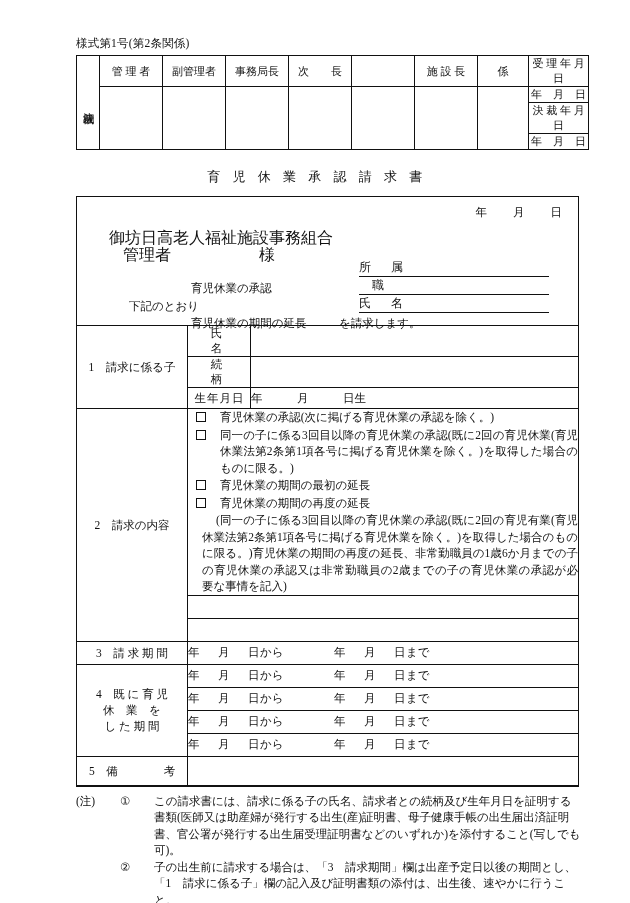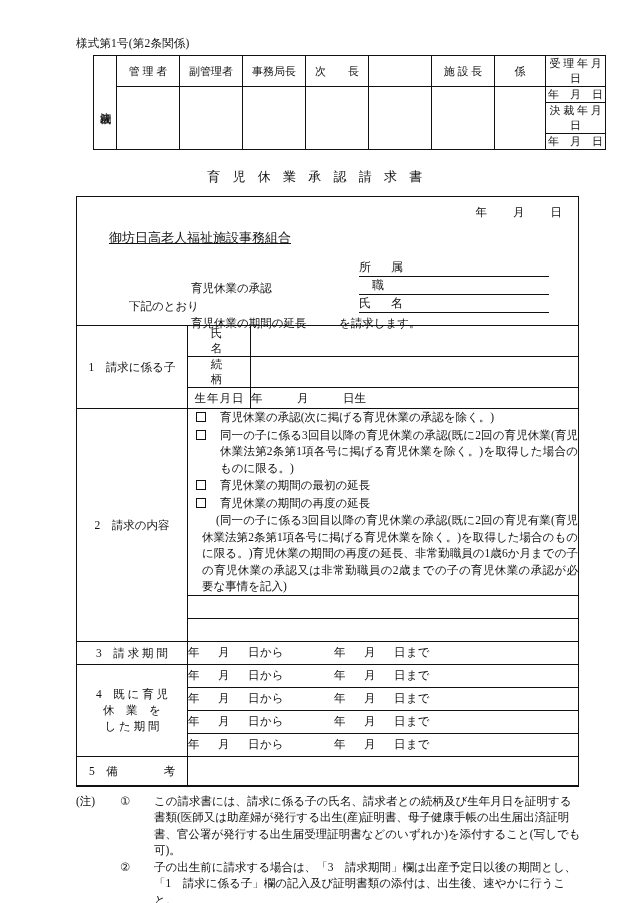--- a/index.html
+++ b/index.html
@@ -27,21 +27,21 @@
   .form-no {
     font-size: 11.5px;
     letter-spacing: 0.2px;
     margin: 0 0 4px 26px;
   }
 
   
   table.approval {
     border-collapse: collapse;
     table-layout: fixed;
-    margin-left: 43px;
+    margin-left: 26px;
     width: 503px;
   }
   table.approval td {
     border: 1px solid #111;
     font-size: 11px;
     text-align: center;
     vertical-align: middle;
     padding: 0;
     height: 15px;
     line-height: 15px;
@@ -84,23 +84,22 @@
     right: 16px;
     font-size: 11.5px;
   }
   .date-line .y { margin-right: 26px; }
   .date-line .m { margin-right: 26px; }
 
   .addressee {
     position: absolute;
     top: 32px;
     left: 32px;
-    font-size: 13px;
+    font-size: 16px;
     line-height: 17px;
-    text-decoration: underline;
   }
   .addressee .line2 {
     margin-left: 14px;
   }
   .addressee .sama {
     margin-left: 88px;
   }
 
   .name-fields {
     position: absolute;
@@ -291,20 +290,23 @@
   <div class="outer-box">
 
     <div class="head-region">
 
       <div class="date-line">
         <span class="y">年</span><span class="m">月</span><span>日</span>
       </div>
 
       <div class="addressee">
         <div>御坊日高老人福祉施設事務組合</div>
+        <div class="line2">
+          <span>管理者</span><span class="sama">様</span>
+        </div>
       </div>
 
       <div class="name-fields">
         <div class="nf-row">
           <span class="lbl">所　属</span>
         </div>
         <div class="nf-row">
           <span class="lbl lbl-c">職</span>
         </div>
         <div class="nf-row">

